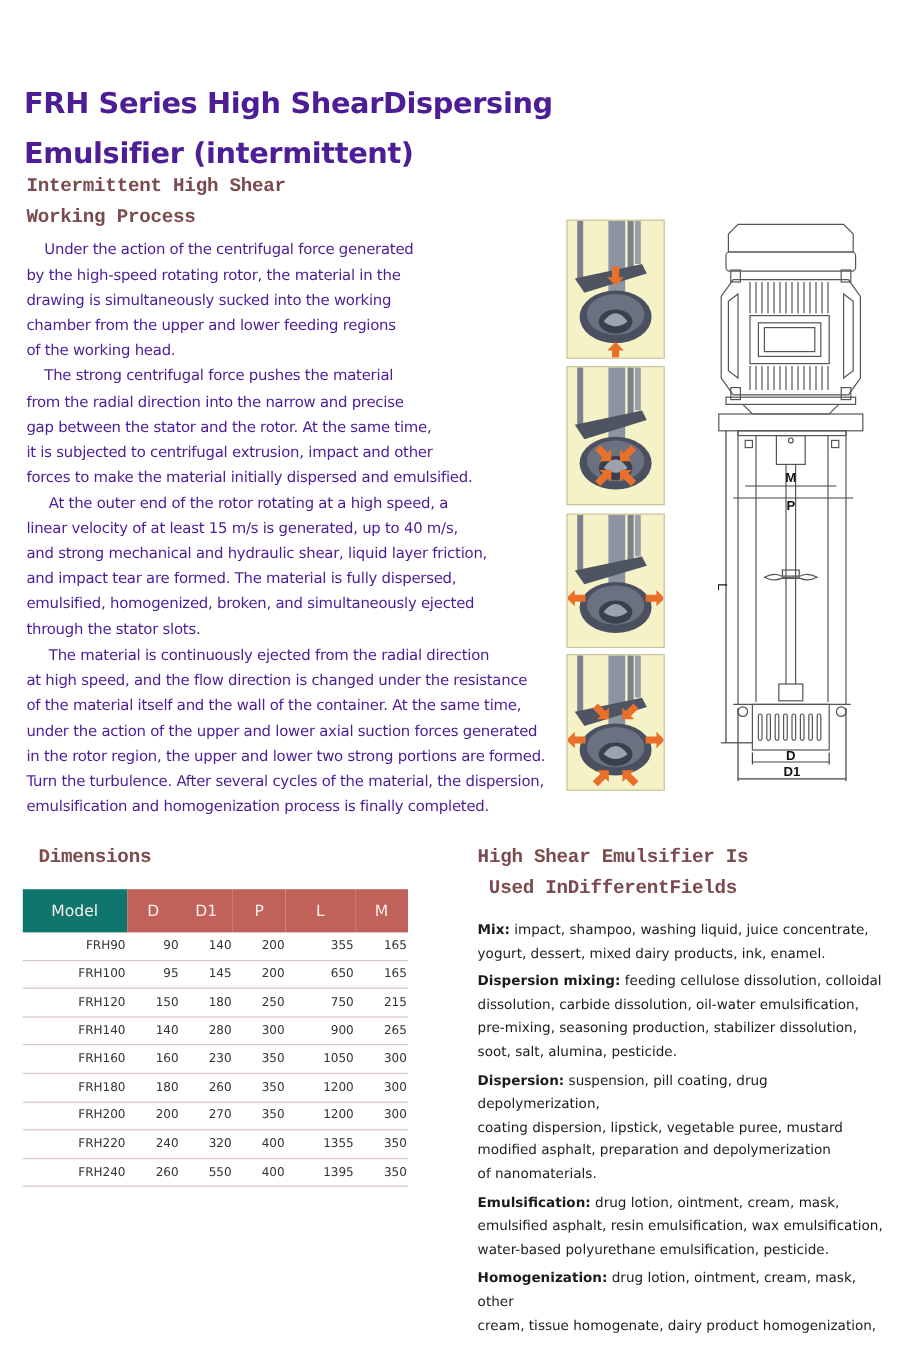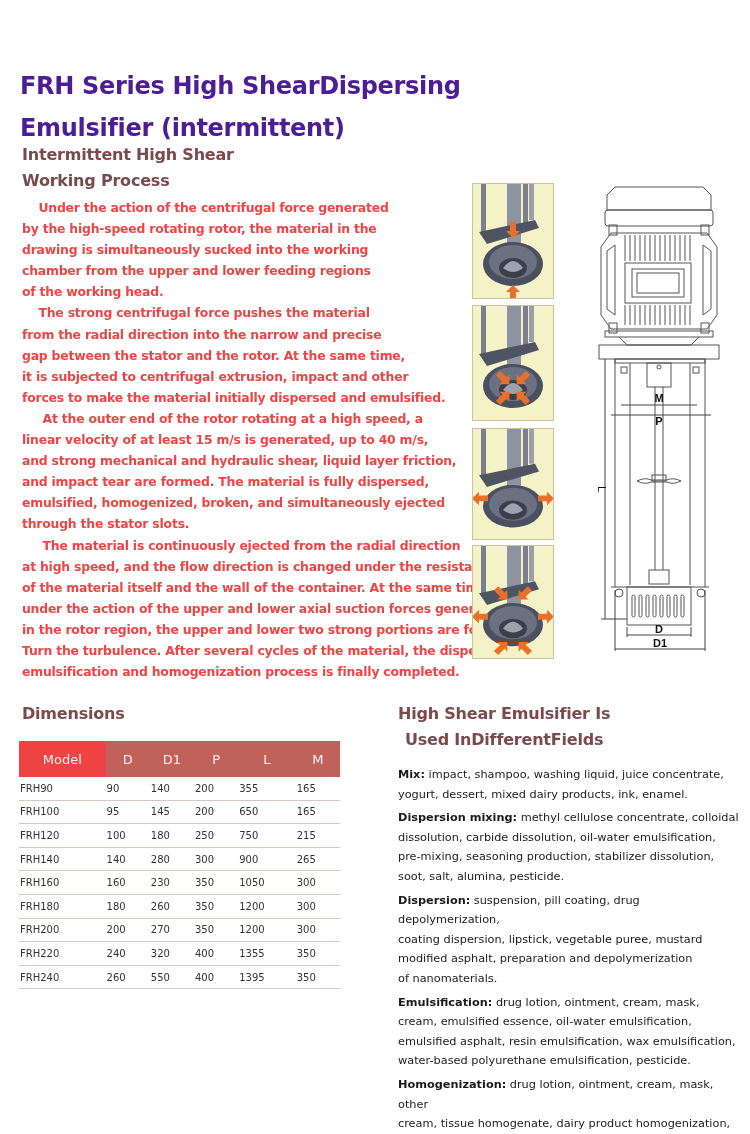--- a/index.html
+++ b/index.html
@@ -1,26 +1,26 @@
 <!DOCTYPE html>
 <html><head>
 <meta charset="utf-8">
 <style>
   html, body { margin: 0; padding: 0; background: #ffffff; }
   body { width: 750px; height: 1134px; position: relative; overflow: hidden; font-family: "DejaVu Sans", sans-serif; color: #111; }
   .abs { position: absolute; }
   .title { left: 20px; top: 30px; font-family: "DejaVu Sans", sans-serif; font-weight: bold; font-size: 24px; line-height: 42px; letter-spacing: -0.3px; color: #4c1d95; margin-top: 35px; }
-  .h2 { font-weight: bold; font-size: 16px; line-height: 26px; color: #7a4a4d; letter-spacing: -0.2px; }
-  .body-text { font-weight: bold; font-size: 12.4px; line-height: 21.1px; color: #ef4444; white-space: pre; letter-spacing: -0.2px; }
+  .h2 { font-weight: bold; font-size: 16px; line-height: 26px; color: #7a4a4d; letter-spacing: -0.2px; font-family: Liberation Mono, monospace; }
+  .body-text { font-weight: normal; font-size: 12.4px; line-height: 21.1px; color: #4c1d95; white-space: pre; letter-spacing: -0.2px; }
   .proc { left: 22px; top: 197px; }
   
   .panel { position: absolute; left: 472px; width: 80px; border: 1px solid #c9c39a; background: #f6f2c8; overflow: hidden; }
   .table { position: absolute; left: 19px; top: 741px; width: 321px; border-collapse: collapse; font-size: 10px; color: #333; }
   .table th { background: #c0625a; color: #fbeeee; font-weight: normal; font-size: 13px; height: 34px; text-align: center; }
-  .table td { text-align: left; height: 20.6px; border-bottom: 1.5px solid #d9c6c2; }
+  .table td { text-align: right; height: 20.6px; border-bottom: 1.5px solid #d9c6c2; }
   .fields { left: 398px; top: 765px; width: 345px; font-size: 11.3px; line-height: 19.6px; color: #1b1b1b; }
   .field { margin-bottom: 4px; }
   .field b { font-weight: bold; }
 </style>
 </head>
 <body>
 
 <div class="abs title">
   <div>FRH Series High ShearDispersing</div>
   <div>Emulsifier (intermittent)</div>
@@ -195,25 +195,25 @@
   </g>
   <g font-family="Liberation Sans, sans-serif" font-weight="bold" font-size="11" fill="#111" text-anchor="middle">
     <text x="74" y="227">M</text>
     <text x="74" y="250">P</text>
     <text x="74" y="458">D</text>
     <text x="75" y="472">D1</text>
   </g>
   <text x="13" y="314" font-family="Liberation Sans, sans-serif" font-size="11" fill="#111" text-anchor="middle" transform="rotate(90 13 314)">L</text>
 </svg>
 
-<div class="abs h2" style="left:22px;top:701px;">Dimensions</div>
+<div class="abs h2" style="left:32px;top:701px;">Dimensions</div>
 <table class="table" id="dimtable">
   <thead>
       <tr id="dimhead">
-        <th style="background: #ef4444;">Model</th>
+        <th style="background: #0f766e;">Model</th>
         <th style="background: rgb(192, 98, 90);">D</th>
         <th style="background: rgb(192, 98, 90);">D1</th>
         <th style="background: rgb(192, 98, 90);">P</th>
         <th style="background: rgb(192, 98, 90);">L</th>
         <th style="background: rgb(192, 98, 90);">M</th>
       </tr>
     </thead>
   <tbody id="dimbody">
       <tr>
         <td>FRH90</td>
@@ -226,21 +226,21 @@
       <tr>
         <td>FRH100</td>
         <td>95</td>
         <td>145</td>
         <td>200</td>
         <td>650</td>
         <td>165</td>
       </tr>
       <tr>
         <td>FRH120</td>
-        <td>100</td>
+        <td>150</td>
         <td>180</td>
         <td>250</td>
         <td>750</td>
         <td>215</td>
       </tr>
       <tr>
         <td>FRH140</td>
         <td>140</td>
         <td>280</td>
         <td>300</td>
@@ -293,34 +293,33 @@
 <div class="abs h2" style="left:398px;top:701px;text-align:center;">
   <div>High Shear Emulsifier Is</div>
   <div>Used InDifferentFields</div>
 </div>
 <div class="abs fields" id="fields">
     <div class="field">
       <div><b>Mix:</b><span> impact, shampoo, washing liquid, juice concentrate,</span></div>
       <div><span>yogurt, dessert, mixed dairy products, ink, enamel.</span></div>
     </div>
     <div class="field">
-      <div><b>Dispersion mixing:</b><span> methyl cellulose concentrate, colloidal</span></div>
+      <div><b>Dispersion mixing:</b><span> feeding cellulose dissolution, colloidal</span></div>
       <div><span>dissolution, carbide dissolution, oil-water emulsification,</span></div>
       <div><span>pre-mixing, seasoning production, stabilizer dissolution,</span></div>
       <div><span>soot, salt, alumina, pesticide.</span></div>
     </div>
     <div class="field">
       <div><b>Dispersion:</b><span> suspension, pill coating, drug depolymerization,</span></div>
       <div><span>coating dispersion, lipstick, vegetable puree, mustard</span></div>
       <div><span>modified asphalt, preparation and depolymerization</span></div>
       <div><span>of nanomaterials.</span></div>
     </div>
     <div class="field">
       <div><b>Emulsification:</b><span> drug lotion, ointment, cream, mask,</span></div>
-      <div><span>cream, emulsified essence, oil-water emulsification,</span></div>
       <div><span>emulsified asphalt, resin emulsification, wax emulsification,</span></div>
       <div><span>water-based polyurethane emulsification, pesticide.</span></div>
     </div>
     <div class="field">
       <div><b>Homogenization:</b><span> drug lotion, ointment, cream, mask, other</span></div>
       <div><span>cream, tissue homogenate, dairy product homogenization,</span></div>
       <div></div>
     </div>
   </div>
 

